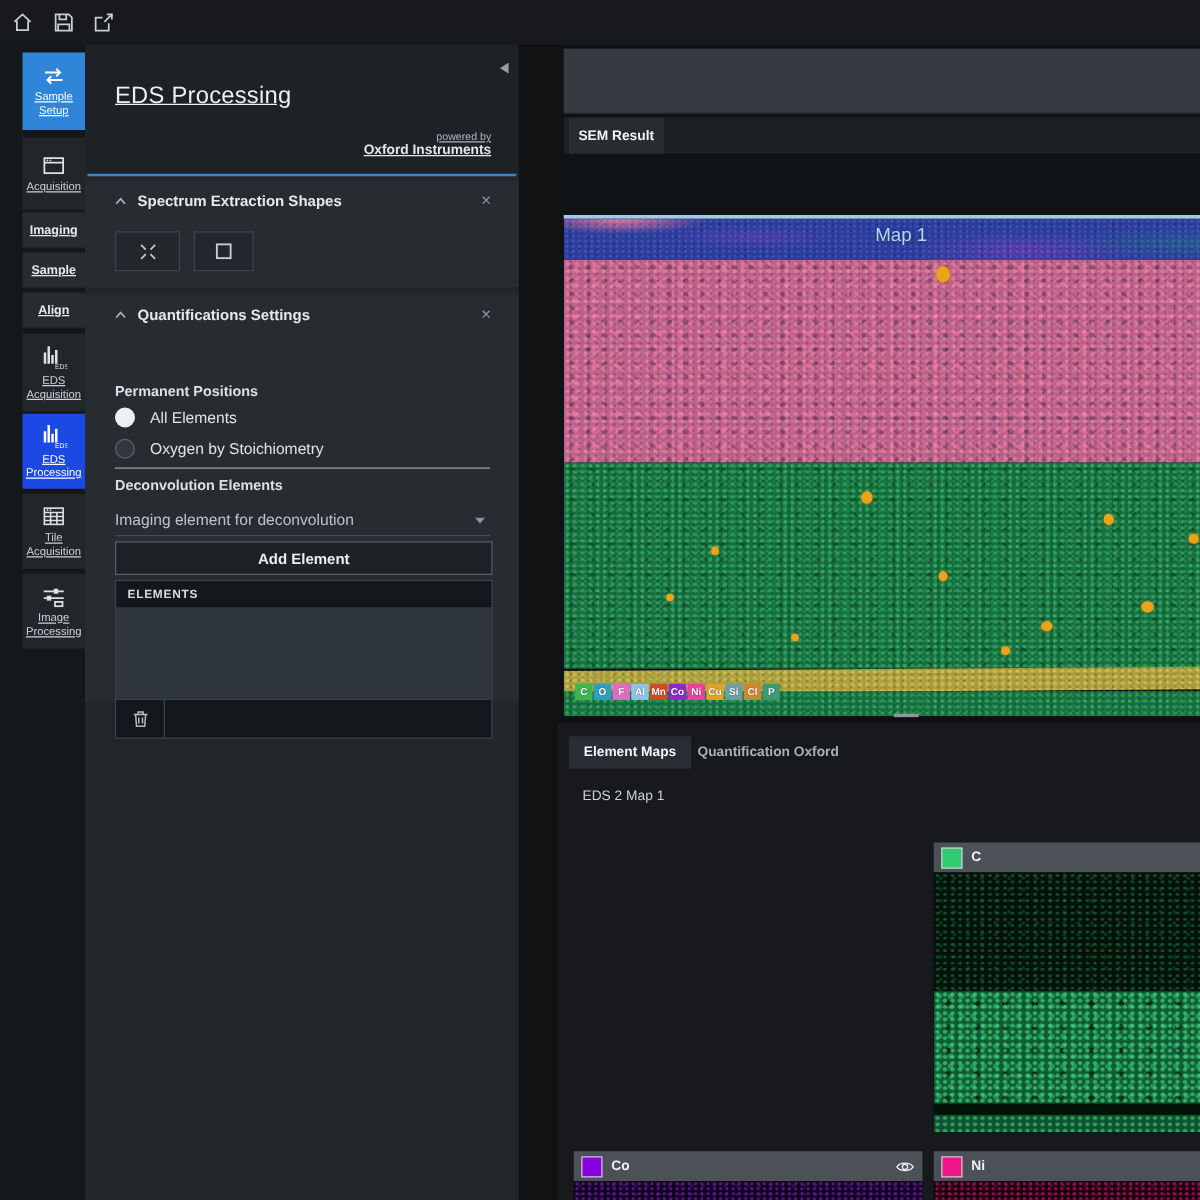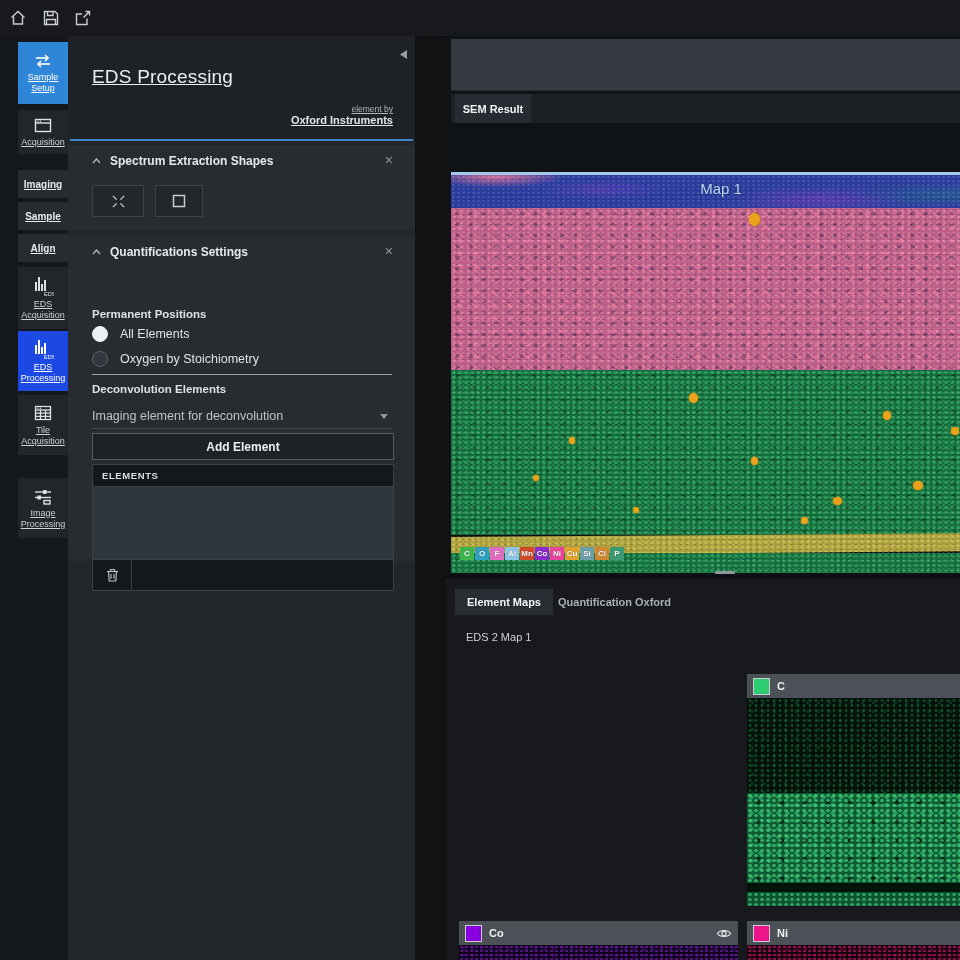--- a/index.html
+++ b/index.html
@@ -192,21 +192,21 @@
         <svg width="20" height="16" viewBox="0 0 20 16" fill="none" stroke="currentColor" stroke-width="1.6">
           <path d="M3 5 H15"></path>
             <path d="M12 2 L15 5 L12 8"></path>
           <path d="M17 11 H5"></path>
             <path d="M8 8 L5 11 L8 14"></path>
         </svg>
       </span>
       <span>Sample Setup</span>
     </div>
 
-    <div class="abs nav-tile" style="top:74px;height:44px">
+    <div class="abs nav-tile" style="top:74px;height:58px">
       <span class="nicon">
         <svg width="20" height="17" viewBox="0 0 20 17" fill="none" stroke="currentColor" stroke-width="1.4">
           <rect x="2.5" y="2.5" width="15" height="12"></rect>
             <path d="M2.5 6 H17.5"></path>
           <circle cx="5" cy="4.2" r=".7" fill="currentColor" stroke="none"></circle>
             <circle cx="7.4" cy="4.2" r=".7" fill="currentColor" stroke="none"></circle>
         </svg>
       </span>
       <span>Acquisition</span>
     </div>
@@ -254,21 +254,21 @@
             <path d="M2.5 6 H17.5"></path>
           <path d="M7.5 6 V15.5 M12.5 6 V15.5"></path>
             <path d="M2.5 9.2 H17.5 M2.5 12.4 H17.5"></path>
           <circle cx="5" cy="4.2" r=".7" fill="currentColor" stroke="none"></circle>
             <circle cx="7.4" cy="4.2" r=".7" fill="currentColor" stroke="none"></circle>
         </svg>
       </span>
       <span>Tile Acquisition</span>
     </div>
 
-    <div class="abs nav-tile" style="top:442px;height:60px">
+    <div class="abs nav-tile" style="top:423px;height:60px">
       <span class="nicon">
         <svg width="20" height="18" viewBox="0 0 20 18" fill="none" stroke="currentColor" stroke-width="1.4">
           <path d="M2 5 H18"></path>
             <rect x="10" y="3" width="3.5" height="4" fill="currentColor" stroke="none"></rect>
           <path d="M2 10.5 H18"></path>
             <rect x="4.5" y="8.5" width="3.5" height="4" fill="currentColor" stroke="none"></rect>
           <rect x="11" y="13.5" width="6" height="3.5"></rect>
         </svg>
       </span>
       <span>Image Processing</span>
@@ -276,21 +276,21 @@
   </div>
 
   <div class="abs panel">
     <div class="abs panel-head">
       <div class="abs panel-title">EDS Processing</div>
       <div class="abs collapse-arrow">
         <svg width="7" height="9" viewBox="0 0 7 9" fill="currentColor">
             <polygon points="7,0 0,4.5 7,9"></polygon>
           </svg>
       </div>
-      <div class="abs poweredby">element by</div>
+      <div class="abs poweredby">powered by</div>
       <div class="abs brand">Oxford Instruments</div>
     </div>
     <div class="abs accentline"></div>
 
     <div class="abs section" style="top:109px;height:85px">
       <div class="sec-head">
         <span class="chev">
           <svg width="9" height="6" viewBox="0 0 9 6" fill="none" stroke="currentColor" stroke-width="1.4">
               <polyline points="1,5 4.5,1 8,5"></polyline>
             </svg>

